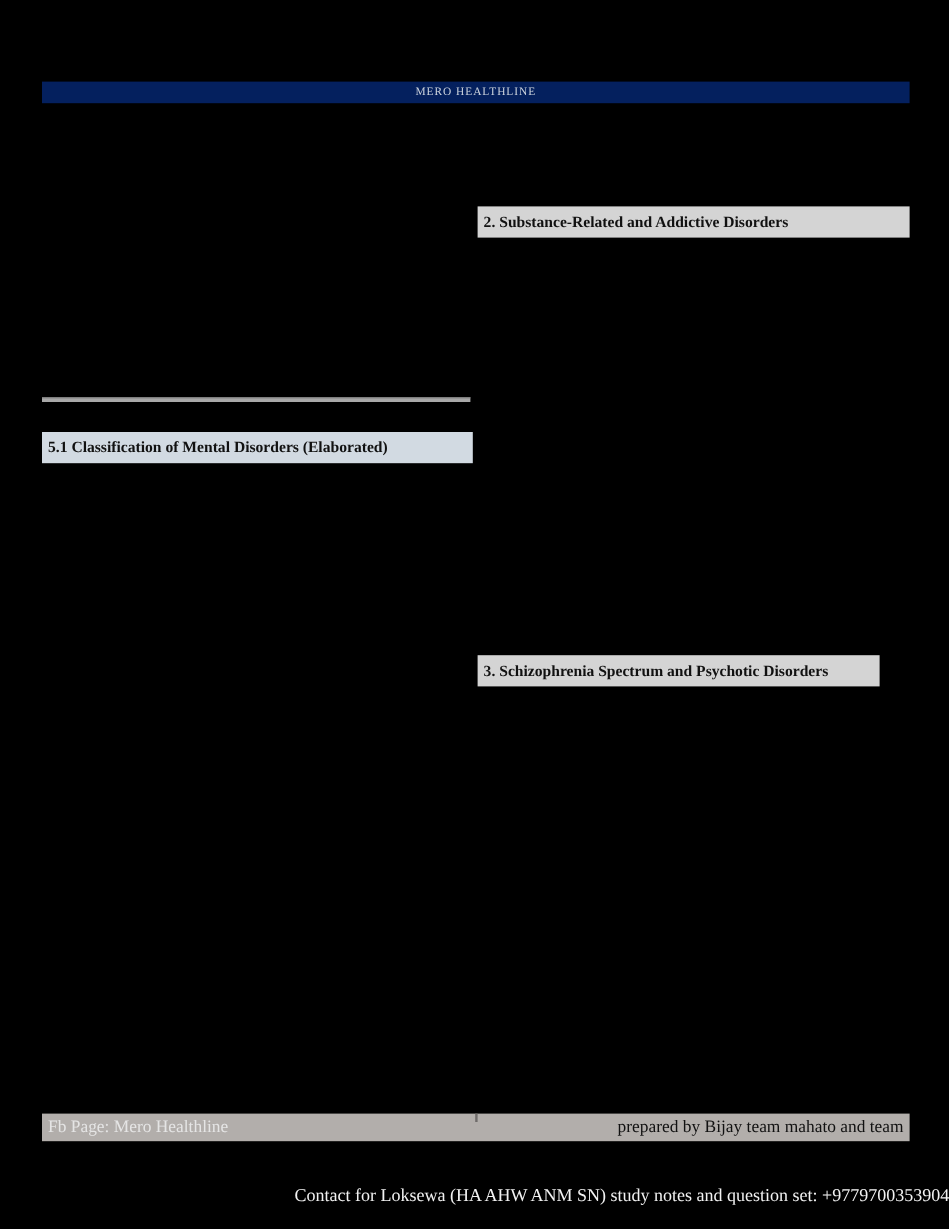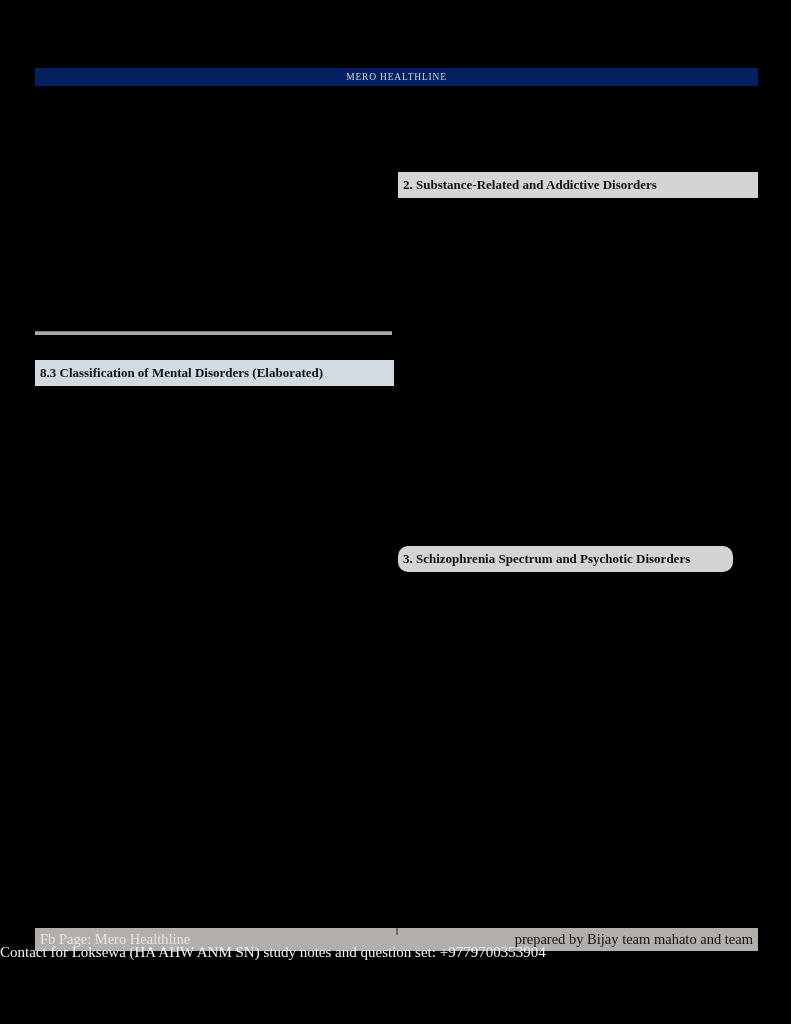--- a/index.html
+++ b/index.html
@@ -91,21 +91,20 @@
   
   .h-substance {
     left: 398px;
     top: 172px;
     width: 360px;
   }
   .h-schizo {
     left: 398px;
     top: 546px;
     width: 335px;
-    border-radius: 10px;
   }
   .h-mood {
     left: 398px;
     top: 893px;
     width: 360px;
   }
 
   
   .rule {
     position: absolute;
@@ -151,44 +150,44 @@
     top: 928px;
     width: 2px;
     height: 7px;
     background: #6f6c6a;
   }
 
   
   .contact-line {
     position: absolute;
     left: 0;
-    top: 944px;
+    top: 989px;
     width: 791px;
-    text-align: left;
+    text-align: right;
     font-size: 15px;
     color: #f2f2f2;
     white-space: nowrap;
   }
 </style>
 </head>
 <body>
 
 <div class="page">
 
   <div class="banner">
     <div class="banner-title">MERO HEALTHLINE</div>
   </div>
 
   <div class="col-left"></div>
 
   <div class="col-right"></div>
 
   <div class="rule"></div>
 
-  <div class="heading blue h-83">8.3 Classification of Mental Disorders (Elaborated)</div>
+  <div class="heading blue h-83">5.1 Classification of Mental Disorders (Elaborated)</div>
 
 
   <div class="heading h-substance">2. Substance-Related and Addictive Disorders</div>
 
   <div class="heading h-schizo">3. Schizophrenia Spectrum and Psychotic Disorders</div>
 
 
   <div class="footer-band"></div>
   <div class="footer-tick"></div>
 

